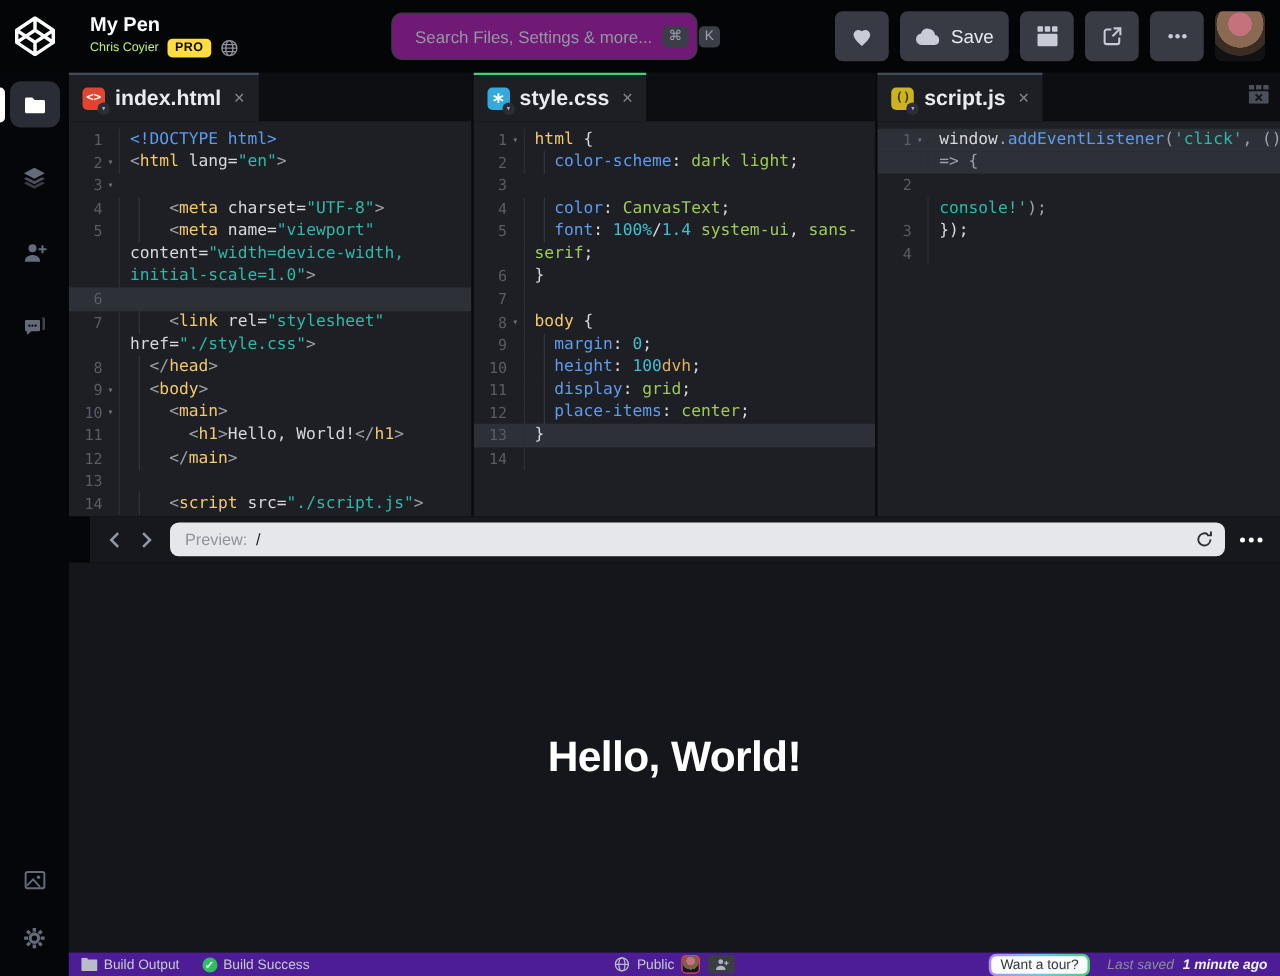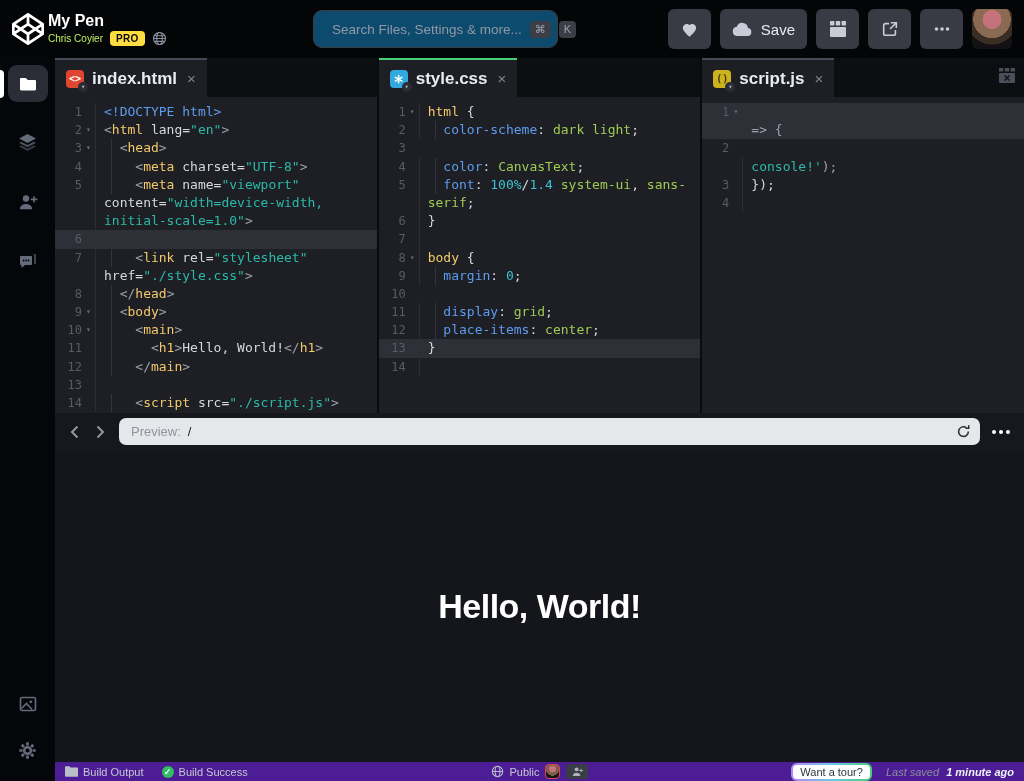--- a/index.html
+++ b/index.html
@@ -5,28 +5,28 @@
   * { box-sizing: border-box; }
   html,body { margin:0; padding:0; }
   body {
     width:1024px; height:781px; overflow:hidden;
     background:#050609; font-family:"Liberation Sans", sans-serif;
     -webkit-font-smoothing:antialiased;
   }
   
   .header { height:58px; background:#040507; display:flex; align-items:center; padding:0 12px; position:relative; }
   .logo { width:32px; height:32px; color:#fff; flex:none; }
-  .title-block { margin-left:4px; }
+  .title-block { margin-left:28px; }
   .pen-title { font-size:16px; font-weight:bold; color:#fff; line-height:18px; }
   .pen-sub { display:flex; align-items:center; gap:7px; margin-top:1px; }
   .author { font-size:10px; color:#bef264; }
   .pro { background:#ffdd40; color:#0b0b0b; font-size:10px; font-weight:bold; padding:2px 6px; border-radius:4px; letter-spacing:.3px; }
   .globe { color:#8b909c; }
   .search { position:absolute; left:313px; top:10px; width:245px; height:38px;
-    background:#0c4a6e; border:1px solid #3a3d46; border-radius:9px;
+    background:#701a75; border:1px solid #3a3d46; border-radius:9px;
     display:flex; align-items:center; padding:0 8px 0 10px; gap:8px; cursor:text; }
   .search-ph { color:#9298a4; font-size:13.5px; flex:1; white-space:nowrap; }
   .key { background:#3b3e47; color:#9ca1ad; font-size:11px; border-radius:4px; padding:2px 5px; line-height:13px; }
   .hright { margin-left:auto; display:flex; align-items:center; gap:9px; }
   .hbtn { height:40px; min-width:43px; background:#383b44; border:none; border-radius:6px;
     display:flex; align-items:center; justify-content:center; gap:8px; color:#c9ccd6; cursor:pointer; padding:0 12px; }
   .hbtn svg { display:block; }
   .hbtn .lbl { color:#e8eaef; font-size:15px; }
   .avatar { width:40px; height:40px; border-radius:6px; cursor:pointer; flex:none;
     background:radial-gradient(circle at 50% 26%, #c4737c 0 26%, #8a6a52 27% 52%, #3a2e24 53% 70%, #121214 71%); }
@@ -64,21 +64,21 @@
     font-family:"DejaVu Sans Mono",monospace; font-size:13px; }
   .row.hl { background:#2d3037; }
   .ln { width:27px; text-align:right; color:#575c66; font-size:12px; flex:none; }
   .fold { width:13px; text-align:center; color:#6b707b; font-size:8px; flex:none; }
   .txt { border-left:1px solid #2b2e35; padding-left:8px; flex:1; min-width:0; }
   .row.g .txt { background:linear-gradient(#32353d,#32353d) no-repeat 15px 0 / 1px 100%; }
   .tk-d{color:#5d9cec} .tk-t{color:#f3c969} .tk-s{color:#2bb9a8} .tk-x{color:#d6d8de}
   .tk-p{color:#9ba1ab} .tk-k{color:#5d9cec} .tk-v{color:#9fca56} .tk-n{color:#3ec1cf}
   .tk-u{color:#e0b158} .tk-f{color:#5d9cec}
   
-  .preview-bar { height:37px; background:#17181d; display:flex; align-items:center; padding:0 10px 0 8px; gap:4px; flex:none; }
+  .preview-bar { height:37px; background:#17181d; display:flex; align-items:center; padding:0 10px 0 8px; gap:4px; flex:none;margin-left:17px; }
   .nav-btn { color:#9298a3; background:none; border:none; width:22px; height:24px; cursor:pointer; display:flex; align-items:center; justify-content:center; }
   .addr { flex:1; height:27px; background:#e6e7eb; border-radius:7px; display:flex; align-items:center;
     padding:0 9px 0 12px; font-size:13px; margin:0 4px; cursor:text; }
   .addr-label { color:#8f939d; }
   .addr-path { color:#1d1e23; margin-left:7px; }
   .refresh { margin-left:auto; cursor:pointer; display:flex; }
   .pv-dots { display:flex; gap:3px; padding:0 4px; cursor:pointer; }
   .pv-dots i { width:4px; height:4px; border-radius:50%; background:#fff; }
   
   .preview { flex:1; background:#15161b; display:grid; place-items:center; }
@@ -229,21 +229,21 @@
         <div class="tabbar">
           <div class="tab">
             <span class="tab-ico ico-html">&lt;&gt;<span class="badge">▾</span></span>
             <span class="tab-label">index.html</span>
             <span class="tab-x">×</span>
           </div>
         </div>
         <div class="code">
             <div class="row"><span class="ln">1</span><span class="fold"></span><span class="txt"><span class="tk-d">&lt;!DOCTYPE html&gt;</span></span></div>
             <div class="row"><span class="ln">2</span><span class="fold">▾</span><span class="txt"><span class="tk-p">&lt;</span><span class="tk-t">html</span><span class="tk-x"> lang=</span><span class="tk-s">"en"</span><span class="tk-p">&gt;</span></span></div>
-            <div class="row g"><span class="ln">3</span><span class="fold">▾</span><span class="txt"><span class="tk-x">  </span><span class="tk-p">&lt;</span><span class="tk-t">head</span><span class="tk-p">&gt;</span></span></div>
+            <div class="row g"><span class="ln">3</span><span class="fold">▾</span></div>
             <div class="row g"><span class="ln">4</span><span class="fold"></span><span class="txt"><span class="tk-x">    </span><span class="tk-p">&lt;</span><span class="tk-t">meta</span><span class="tk-x"> charset=</span><span class="tk-s">"UTF-8"</span><span class="tk-p">&gt;</span></span></div>
             <div class="row g"><span class="ln">5</span><span class="fold"></span><span class="txt"><span class="tk-x">    </span><span class="tk-p">&lt;</span><span class="tk-t">meta</span><span class="tk-x"> name=</span><span class="tk-s">"viewport"</span></span></div>
             <div class="row"><span class="ln"></span><span class="fold"></span><span class="txt"><span class="tk-x">content=</span><span class="tk-s">"width=device-width,</span></span></div>
             <div class="row"><span class="ln"></span><span class="fold"></span><span class="txt"><span class="tk-s">initial-scale=1.0"</span><span class="tk-p">&gt;</span></span></div>
             <div class="row hl g"><span class="ln">6</span><span class="fold"></span></div>
             <div class="row g"><span class="ln">7</span><span class="fold"></span><span class="txt"><span class="tk-x">    </span><span class="tk-p">&lt;</span><span class="tk-t">link</span><span class="tk-x"> rel=</span><span class="tk-s">"stylesheet"</span></span></div>
             <div class="row"><span class="ln"></span><span class="fold"></span><span class="txt"><span class="tk-x">href=</span><span class="tk-s">"./style.css"</span><span class="tk-p">&gt;</span></span></div>
             <div class="row g"><span class="ln">8</span><span class="fold"></span><span class="txt"><span class="tk-x">  </span><span class="tk-p">&lt;/</span><span class="tk-t">head</span><span class="tk-p">&gt;</span></span></div>
             <div class="row g"><span class="ln">9</span><span class="fold">▾</span><span class="txt"><span class="tk-x">  </span><span class="tk-p">&lt;</span><span class="tk-t">body</span><span class="tk-p">&gt;</span></span></div>
             <div class="row g"><span class="ln">10</span><span class="fold">▾</span><span class="txt"><span class="tk-x">    </span><span class="tk-p">&lt;</span><span class="tk-t">main</span><span class="tk-p">&gt;</span></span></div>
@@ -269,21 +269,21 @@
             <div class="row"><span class="ln">1</span><span class="fold">▾</span><span class="txt"><span class="tk-t">html</span><span class="tk-x"> {</span></span></div>
             <div class="row g"><span class="ln">2</span><span class="fold"></span><span class="txt"><span class="tk-x">  </span><span class="tk-k">color-scheme</span><span class="tk-x">: </span><span class="tk-v">dark light</span><span class="tk-x">;</span></span></div>
             <div class="row g"><span class="ln">3</span><span class="fold"></span></div>
             <div class="row g"><span class="ln">4</span><span class="fold"></span><span class="txt"><span class="tk-x">  </span><span class="tk-k">color</span><span class="tk-x">: </span><span class="tk-v">CanvasText</span><span class="tk-x">;</span></span></div>
             <div class="row g"><span class="ln">5</span><span class="fold"></span><span class="txt"><span class="tk-x">  </span><span class="tk-k">font</span><span class="tk-x">: </span><span class="tk-n">100%</span><span class="tk-x">/</span><span class="tk-n">1.4</span><span class="tk-x"> </span><span class="tk-v">system-ui</span><span class="tk-x">, </span><span class="tk-v">sans-</span></span></div>
             <div class="row"><span class="ln"></span><span class="fold"></span><span class="txt"><span class="tk-v">serif</span><span class="tk-x">;</span></span></div>
             <div class="row"><span class="ln">6</span><span class="fold"></span><span class="txt"><span class="tk-x">}</span></span></div>
             <div class="row"><span class="ln">7</span><span class="fold"></span><span class="txt"></span></div>
             <div class="row"><span class="ln">8</span><span class="fold">▾</span><span class="txt"><span class="tk-t">body</span><span class="tk-x"> {</span></span></div>
             <div class="row g"><span class="ln">9</span><span class="fold"></span><span class="txt"><span class="tk-x">  </span><span class="tk-k">margin</span><span class="tk-x">: </span><span class="tk-n">0</span><span class="tk-x">;</span></span></div>
-            <div class="row g"><span class="ln">10</span><span class="fold"></span></div>
+            <div class="row g"><span class="ln">10</span><span class="fold"></span><span class="txt"><span class="tk-x">  </span><span class="tk-k">height</span><span class="tk-x">: </span><span class="tk-n">100</span><span class="tk-u">dvh</span><span class="tk-x">;</span></span></div>
             <div class="row g"><span class="ln">11</span><span class="fold"></span><span class="txt"><span class="tk-x">  </span><span class="tk-k">display</span><span class="tk-x">: </span><span class="tk-v">grid</span><span class="tk-x">;</span></span></div>
             <div class="row g"><span class="ln">12</span><span class="fold"></span><span class="txt"><span class="tk-x">  </span><span class="tk-k">place-items</span><span class="tk-x">: </span><span class="tk-v">center</span><span class="tk-x">;</span></span></div>
             <div class="row hl"><span class="ln">13</span><span class="fold"></span><span class="txt"><span class="tk-x">}</span></span></div>
             <div class="row"><span class="ln">14</span><span class="fold"></span><span class="txt"></span></div>
           </div>
       </div>
 
       <div class="editor">
         <div class="tabbar">
           <div class="tab">
@@ -295,21 +295,21 @@
             <svg width="16" height="15" viewBox="0 0 16 15" fill="#4b4f59">
                 <rect x="0" y="0" width="4.4" height="3.6" rx="0.5"></rect>
                 <rect x="5.8" y="0" width="4.4" height="3.6" rx="0.5"></rect>
                 <rect x="11.6" y="0" width="4.4" height="3.6" rx="0.5"></rect>
                 <rect x="0" y="5" width="16" height="10" rx="1"></rect>
                 <path d="M5.5 7.5l5 5M10.5 7.5l-5 5" stroke="#14151a" stroke-width="1.6"></path>
               </svg>
           </span>
         </div>
         <div class="code">
-            <div class="row hl"><span class="ln">1</span><span class="fold">▾</span></div>
+            <div class="row hl"><span class="ln">1</span><span class="fold">▾</span><span class="txt"><span class="tk-x">window</span><span class="tk-p">.</span><span class="tk-f">addEventListener</span><span class="tk-p">(</span><span class="tk-s">'click'</span><span class="tk-p">, ()</span></span></div>
             <div class="row hl"><span class="ln"></span><span class="fold"></span><span class="txt"><span class="tk-p">=&gt; {</span></span></div>
             <div class="row g"><span class="ln">2</span><span class="fold"></span></div>
             <div class="row"><span class="ln"></span><span class="fold"></span><span class="txt"><span class="tk-s">console!'</span><span class="tk-p">);</span></span></div>
             <div class="row"><span class="ln">3</span><span class="fold"></span><span class="txt"><span class="tk-x">});</span></span></div>
             <div class="row"><span class="ln">4</span><span class="fold"></span><span class="txt"></span></div>
           </div>
       </div>
 
     </div>
 

